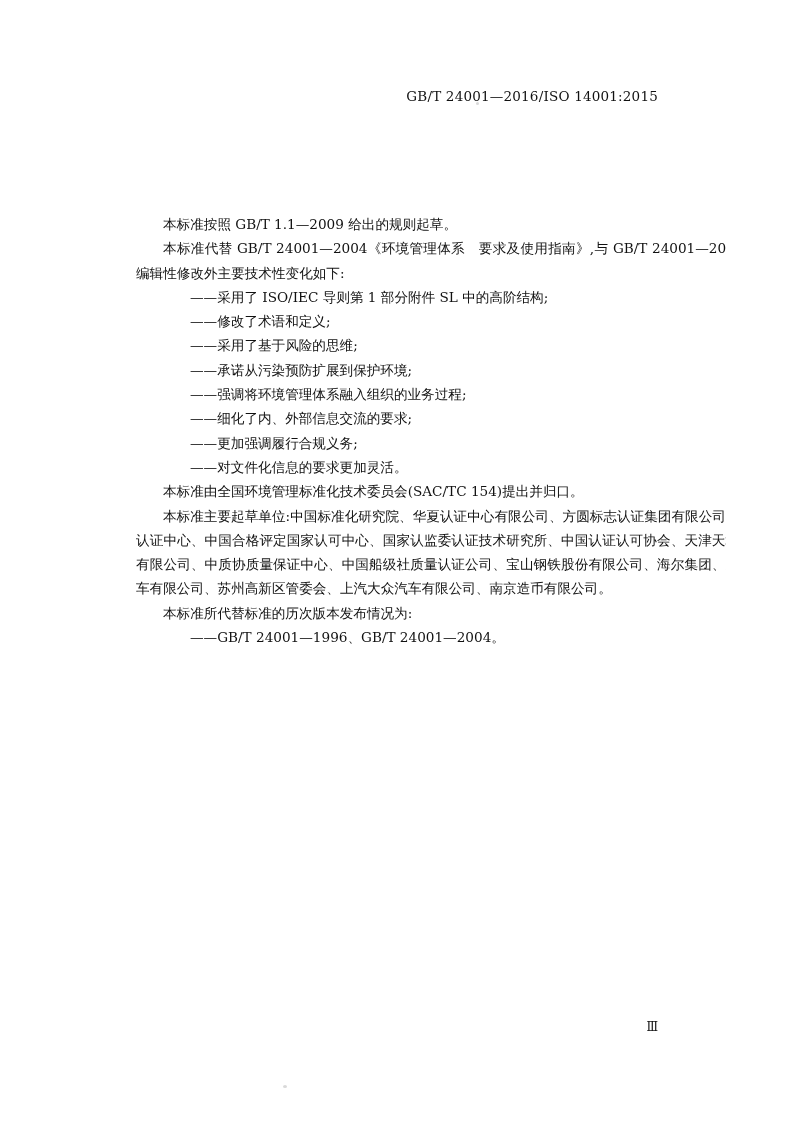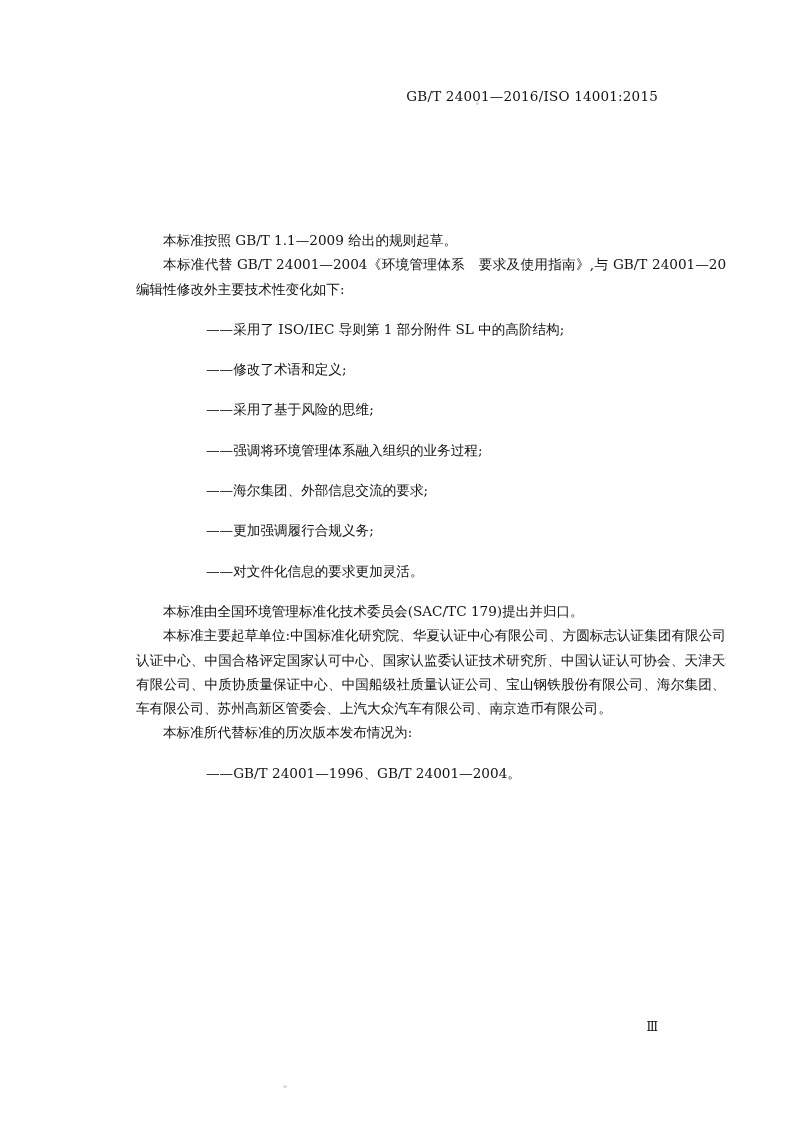--- a/index.html
+++ b/index.html
@@ -35,34 +35,34 @@
     text-align: right;
     font-size: 22px;
     font-weight: bold;
     letter-spacing: 14px;
     text-indent: 14px;
     font-family: "DejaVu Serif", "Liberation Serif", serif;
     color: #111;
   }
   .body {
     position: absolute;
-    top: 228px;
+    top: 212px;
     left: 68px;
     width: 658px;
     font-size: 13.6px;
     line-height: 24.3px;
     text-align: justify;
     color: #111;
   }
   .para {
     margin: 0;
     text-indent: 27px;
   }
   .dash {
-    margin: 16px;
+    margin: 0;
     text-indent: 54px;
   }
   .pagenum {
     position: absolute;
     bottom: 88px;
     right: 68px;
     font-size: 12px;
     font-family: "DejaVu Serif", "Liberation Serif", serif;
     color: #111;
   }
@@ -85,26 +85,27 @@
 
   <div class="title">前　言</div>
 
   <div class="body">
     <p class="para">本标准按照 GB/T 1.1—2009 给出的规则起草。</p>
     <p class="para">本标准代替 GB/T 24001—2004《环境管理体系　要求及使用指南》,与 GB/T 24001—2004 相比,除编辑性修改外主要技术性变化如下:</p>
 
     <p class="dash">——采用了 ISO/IEC 导则第 1 部分附件 SL 中的高阶结构;</p>
     <p class="dash">——修改了术语和定义;</p>
     <p class="dash">——采用了基于风险的思维;</p>
+    <p class="dash">——承诺从污染预防扩展到保护环境;</p>
     <p class="dash">——强调将环境管理体系融入组织的业务过程;</p>
-    <p class="dash">——海尔集团、外部信息交流的要求;</p>
+    <p class="dash">——细化了内、外部信息交流的要求;</p>
     <p class="dash">——更加强调履行合规义务;</p>
     <p class="dash">——对文件化信息的要求更加灵活。</p>
 
-    <p class="para">本标准由全国环境管理标准化技术委员会(SAC/TC 179)提出并归口。</p>
+    <p class="para">本标准由全国环境管理标准化技术委员会(SAC/TC 154)提出并归口。</p>
     <p class="para">本标准主要起草单位:中国标准化研究院、华夏认证中心有限公司、方圆标志认证集团有限公司、中国质量认证中心、中国合格评定国家认可中心、国家认监委认证技术研究所、中国认证认可协会、天津天地伟业科技有限公司、中质协质量保证中心、中国船级社质量认证公司、宝山钢铁股份有限公司、海尔集团、广汽本田汽车有限公司、苏州高新区管委会、上汽大众汽车有限公司、南京造币有限公司。</p>
     <p class="para">本标准所代替标准的历次版本发布情况为:</p>
 
     <p class="dash">——GB/T 24001—1996、GB/T 24001—2004。</p>
   </div>
 
   <div class="pagenum">Ⅲ</div>
 
 </div>
 

